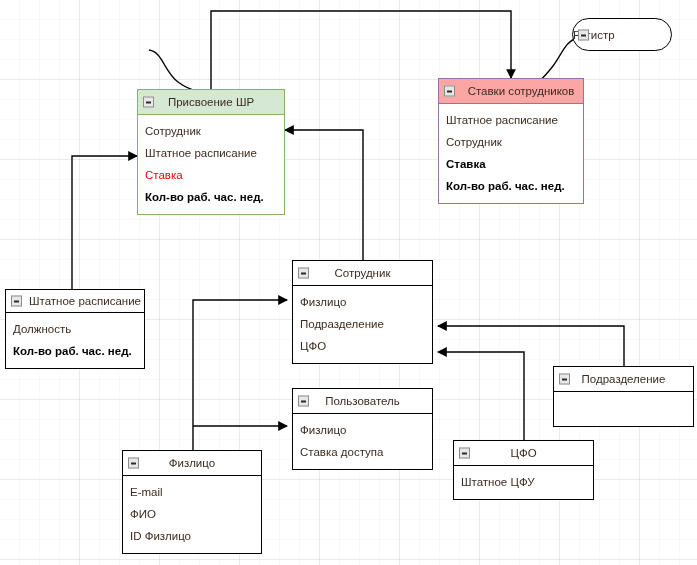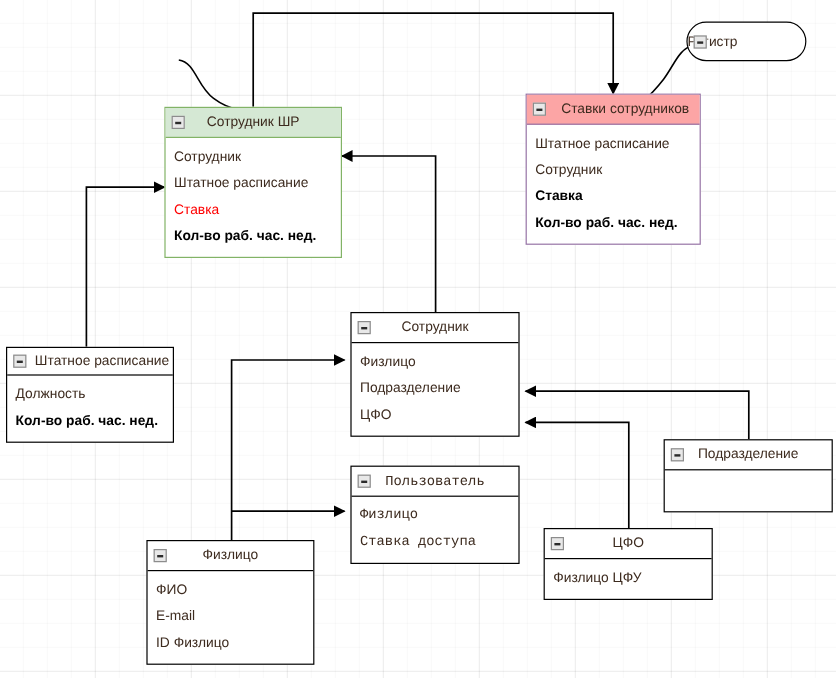--- a/index.html
+++ b/index.html
@@ -149,21 +149,21 @@
 
 
   <div class="pill" style="left:572px; top:18px; width:100px; height:33px; line-height:33px;">
     <span class="minus"></span>
     <span class="pill-label">Регистр</span>
   </div>
 
   <div class="entity green" style="left:137px; top:89px; width:148px;">
     <div class="ent-head">
       <span class="minus"></span>
-      <span>Сотрудник ШР</span>
+      <span>Присвоение ШР</span>
     </div>
     <div class="ent-body">
       <div class="attr">Сотрудник</div>
       <div class="attr">Штатное расписание</div>
       <div class="attr red">Ставка</div>
       <div class="attr bold">Кол-во раб. час. нед.</div>
     </div>
   </div>
 
   <div class="entity purple" style="left:438px; top:78px; width:146px;">
@@ -195,54 +195,54 @@
       <span class="minus"></span>
       <span>Сотрудник</span>
     </div>
     <div class="ent-body">
       <div class="attr">Физлицо</div>
       <div class="attr">Подразделение</div>
       <div class="attr">ЦФО</div>
     </div>
   </div>
 
-  <div class="entity plain" style="left:292px; top:388px; width:141px;font-family:Liberation Mono, monospace;">
+  <div class="entity plain" style="left:292px; top:388px; width:141px;">
     <div class="ent-head">
       <span class="minus"></span>
       <span>Пользователь</span>
     </div>
     <div class="ent-body">
       <div class="attr">Физлицо</div>
       <div class="attr">Ставка доступа</div>
     </div>
   </div>
 
   <div class="entity plain" style="left:122px; top:450px; width:140px;">
     <div class="ent-head">
       <span class="minus"></span>
       <span>Физлицо</span>
     </div>
     <div class="ent-body">
+      <div class="attr">E-mail</div>
       <div class="attr">ФИО</div>
-      <div class="attr">E-mail</div>
       <div class="attr">ID Физлицо</div>
     </div>
   </div>
 
   <div class="entity plain" style="left:553px; top:366px; width:141px;">
     <div class="ent-head">
       <span class="minus"></span>
       <span>Подразделение</span>
     </div>
     <div class="ent-body" style="height:23px;"></div>
   </div>
 
   <div class="entity plain" style="left:453px; top:440px; width:141px;">
     <div class="ent-head">
       <span class="minus"></span>
       <span>ЦФО</span>
     </div>
     <div class="ent-body">
-      <div class="attr">Физлицо ЦФУ</div>
+      <div class="attr">Штатное ЦФУ</div>
     </div>
   </div>
 
 </div>
 
 </body></html>

